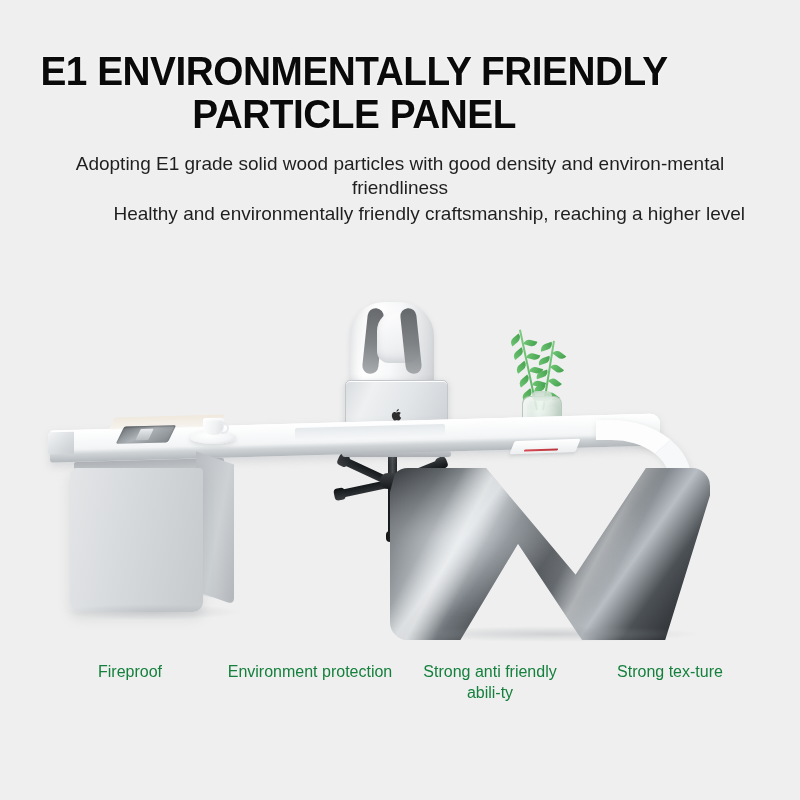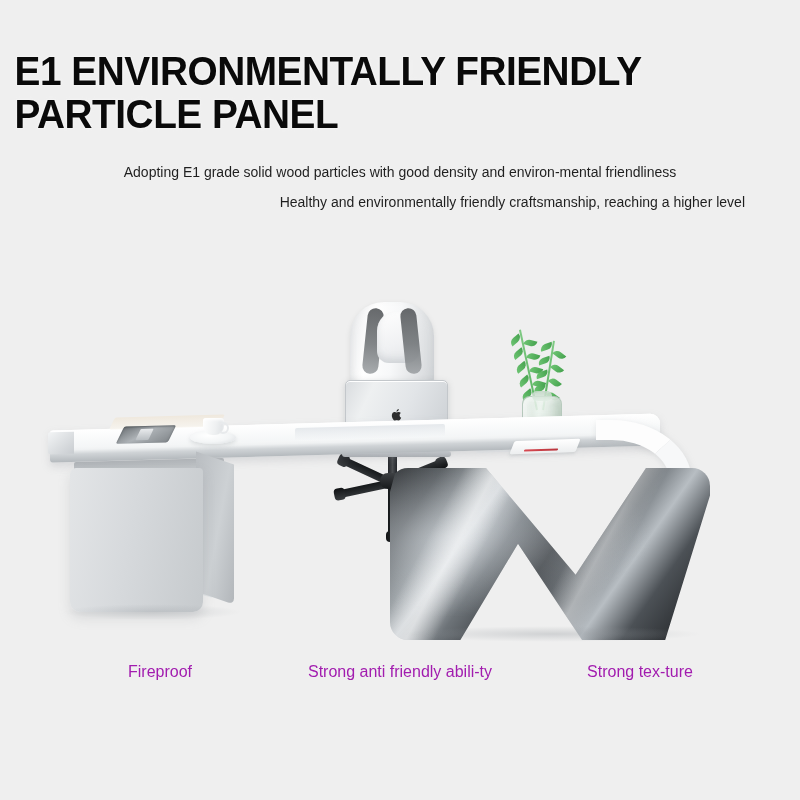--- a/index.html
+++ b/index.html
@@ -21,21 +21,21 @@
     background: #efefef;
     overflow: hidden;
   }
 
   
   .headline-block {
     position: absolute;
     top: 50px;
     left: 0;
     width: 708px;
-    text-align: left;
+    text-align: center;
   }
   .headline {
     font-size: 40px;
     font-weight: bold;
     line-height: 1.07;
     color: #0a0a0a;
     letter-spacing: -0.5px;
     margin: 0 auto;
     width: 700px;
     text-shadow:
@@ -45,24 +45,24 @@
     transform: scaleX(0.97);
   }
   .subtitle-block {
     position: absolute;
     top: 152px;
     left: 0;
     width: 800px;
     text-align: center;
   }
   .subtitle {
-    font-size: 14px;
+    font-size: 19px;
     line-height: 1.28;
     color: #1f1f1f;
-    margin: 12px auto;
+    margin: 0 auto;
     width: 690px;
     text-shadow: 0 0 4px #f1f1f1, 0 0 2px #f1f1f1;
   }
   .subtitle + .subtitle { margin-top: 1px; text-align: right; }
 
   
   .scene {
     position: absolute;
     top: 280px;
     left: 0;
@@ -449,21 +449,21 @@
     top: 662px;
     left: 40px;
     width: 720px;
     display: flex;
   }
   .feature {
     flex: 1 1 0;
     text-align: center;
     font-size: 16px;
     line-height: 1.3;
-    color: #a21caf;
+    color: #15803d;
     padding: 0 6px;
     box-sizing: border-box;
   }
 </style>
 </head>
 <body>
 
 <div class="page">
 
   <div class="headline-block">
@@ -556,17 +556,18 @@
     <div class="chrome-leg">
       <div class="chrome-rim"></div>
       <div class="chrome-shape"></div>
       <div class="chrome-gloss"></div>
     </div>
     <div class="leg-shadow"></div>
   </div>
 
   <div class="features">
     <div class="feature">Fireproof</div>
+    <div class="feature">Environment protection</div>
     <div class="feature">Strong anti friendly abili-ty</div>
     <div class="feature">Strong tex-ture</div>
   </div>
 
 </div>
 
 </body></html>

